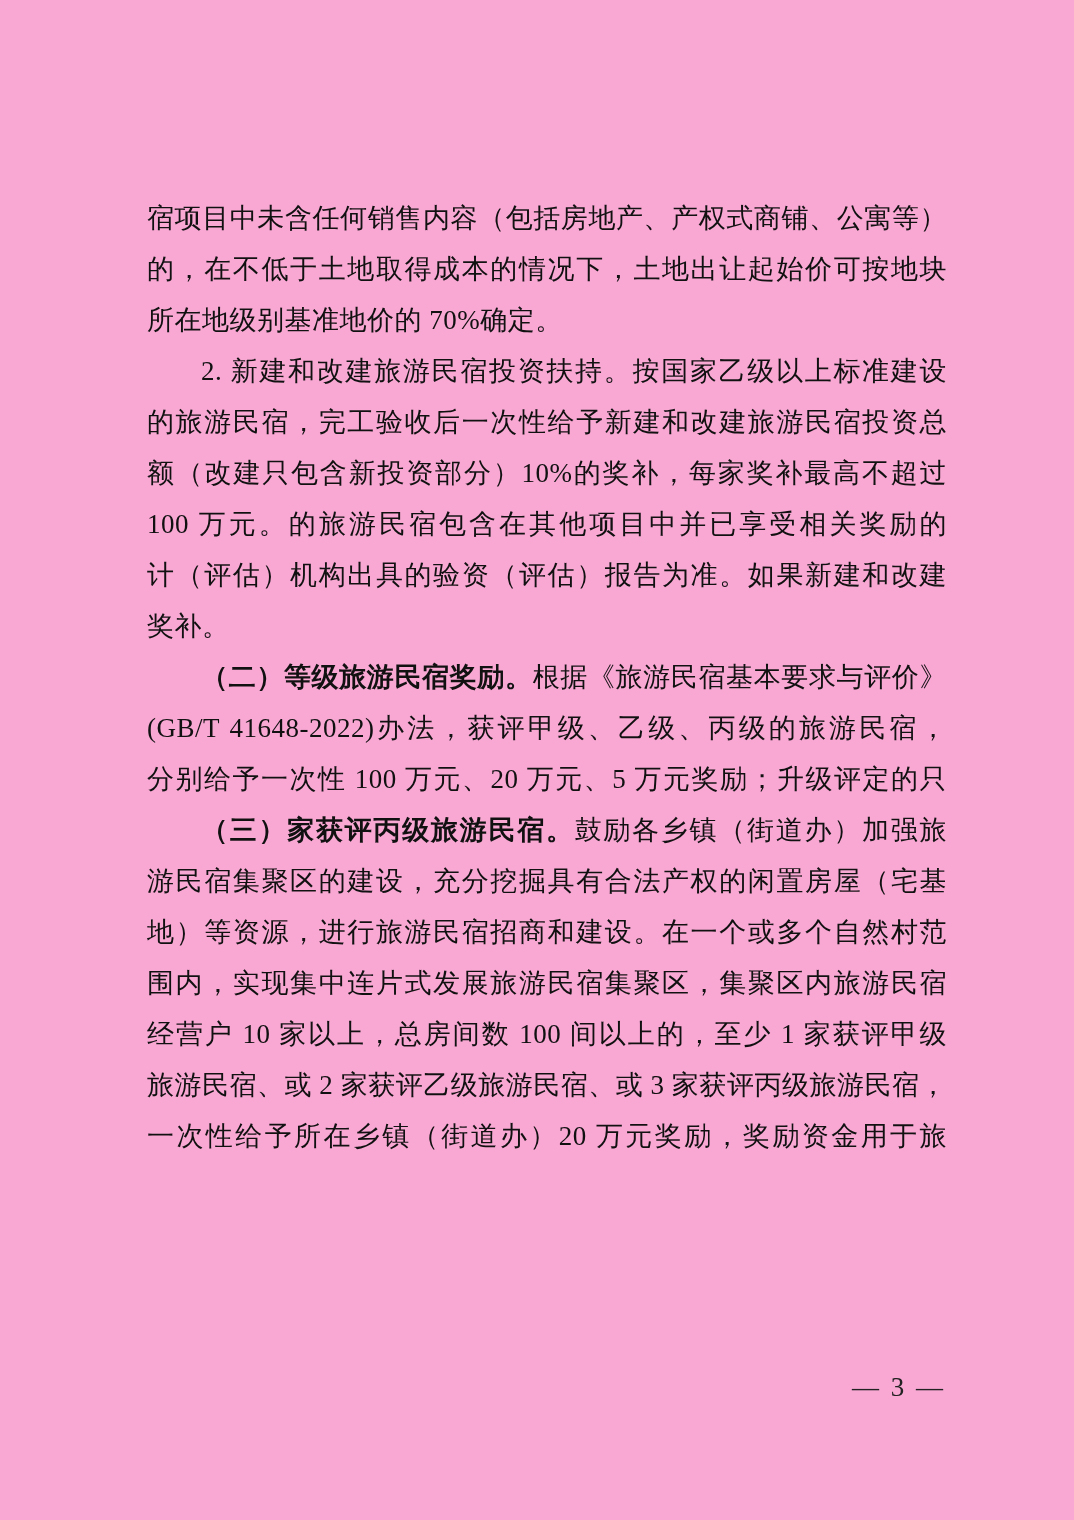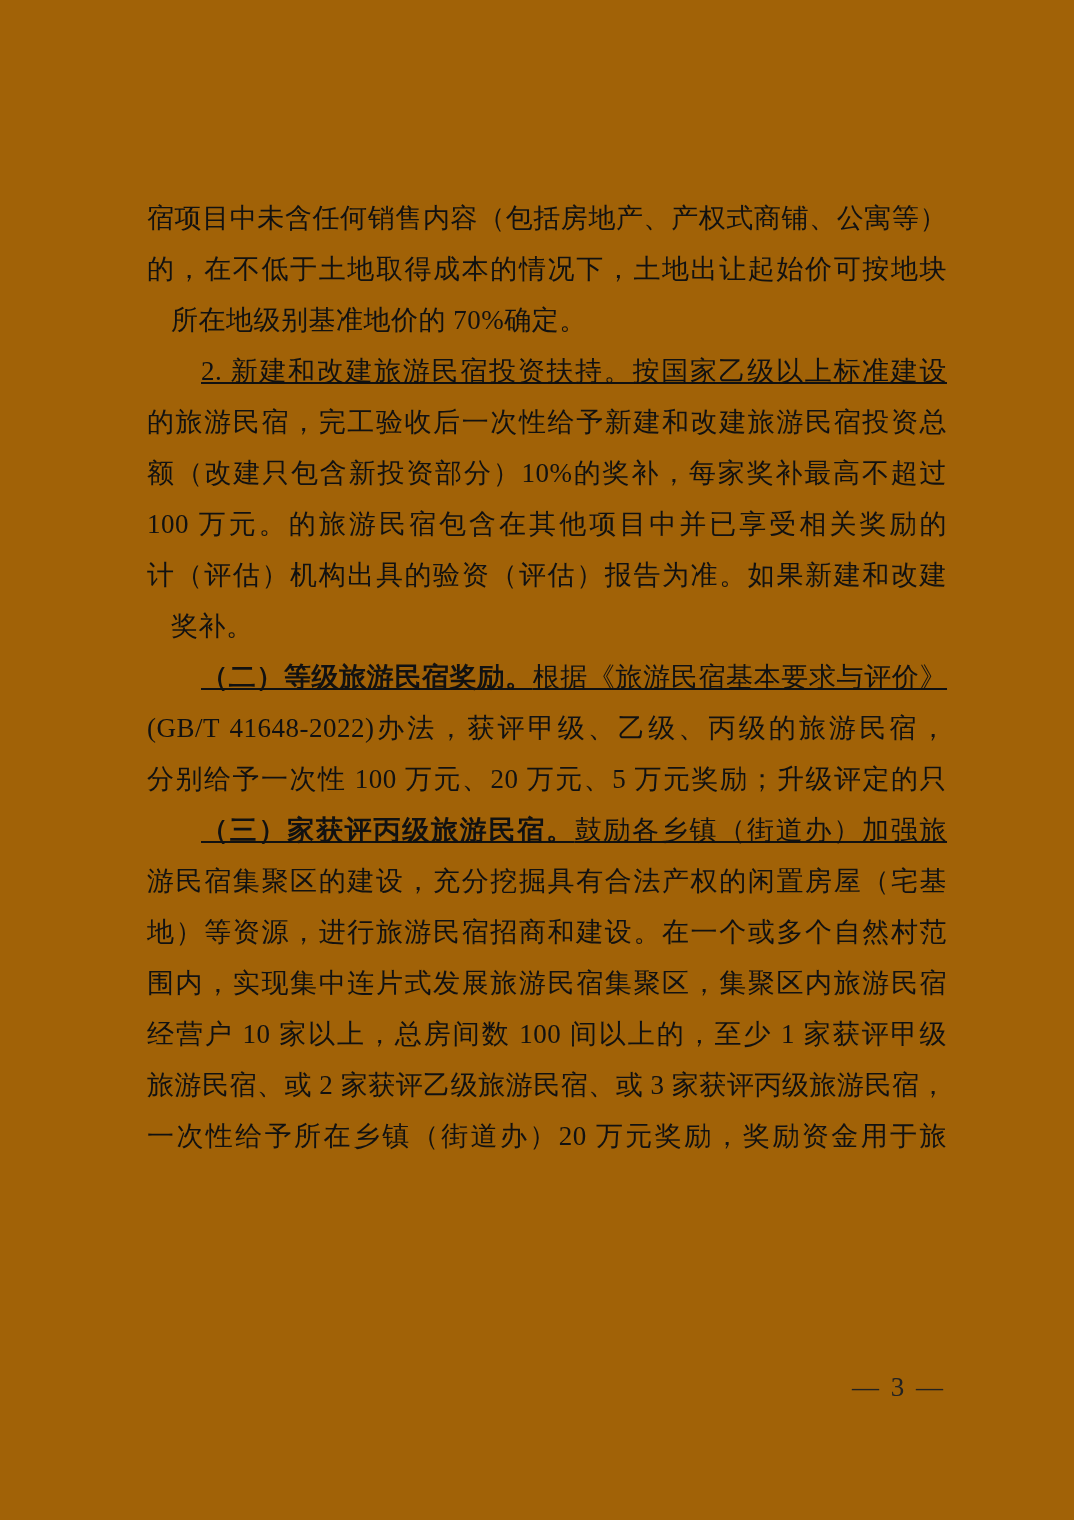--- a/index.html
+++ b/index.html
@@ -7,46 +7,44 @@
     padding: 0;
     width: 1074px;
     height: 1520px;
     background: #ffffff;
     overflow: hidden;
   }
   .page {
     position: relative;
     width: 1074px;
     height: 1520px;
-    background: #a16207;
+    background: #f9a8d4;
     font-family: "Liberation Serif", "DejaVu Serif", serif;
     color: #111111;
   }
   .content {
     position: absolute;
     left: 147px;
     top: 193px;
     width: 800px;
   }
   .line {
     font-size: 27px;
     line-height: 51px;
     height: 51px;
     white-space: normal;
     text-align: justify;
     text-align-last: justify;
     letter-spacing: 0.5px;
   }
   .line.end {
     text-align-last: left;
-    margin-left: 24px;
   }
   .line.indent {
     padding-left: 54px;
-    text-decoration: underline;
   }
   .lead {
     font-weight: bold;
   }
   .footer {
     position: absolute;
     top: 1372px;
     right: 131px;
     font-size: 27px;
     line-height: 30px;

